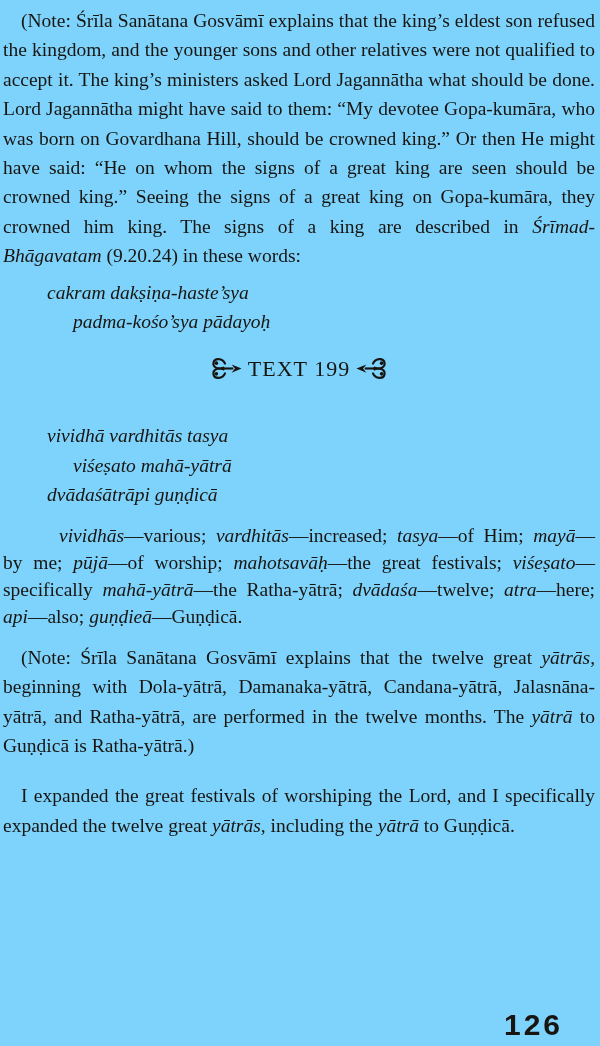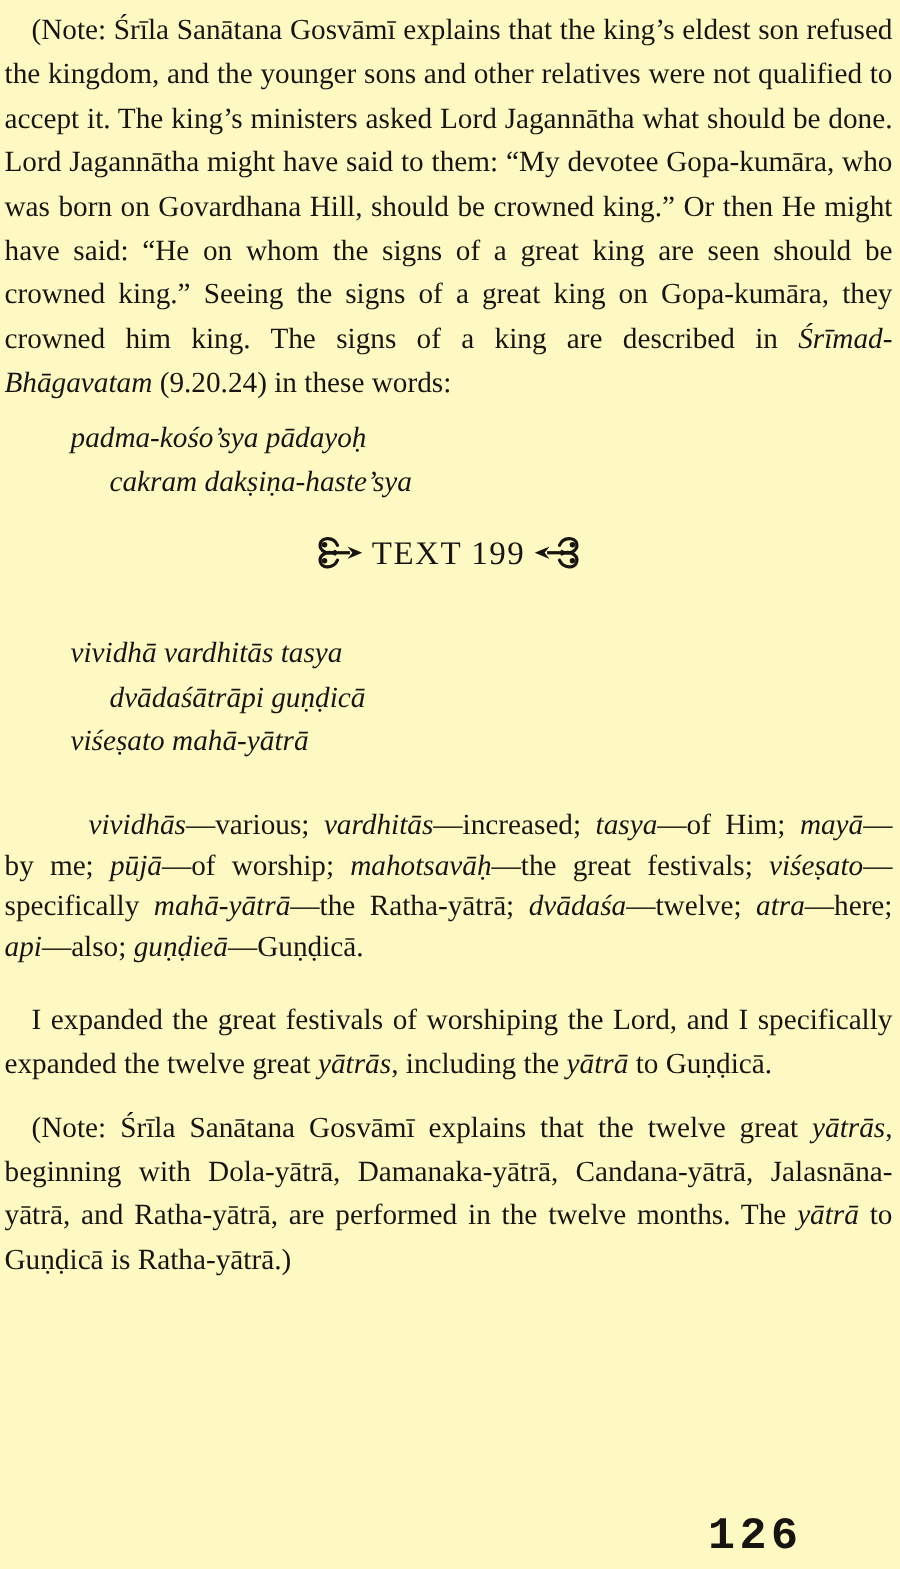--- a/index.html
+++ b/index.html
@@ -1,20 +1,20 @@
 <!DOCTYPE html>
 <html><head>
 <meta charset="utf-8">
 <style>
   html,body { margin:0; padding:0; background:#e8e8e6; }
   .page {
     position:relative;
     width:600px; height:1046px;
     margin:0 auto;
-    background:#fef9c3;
+    background:#7dd3fc;
     color:#181511;
     font-family:"Liberation Serif","DejaVu Serif",serif;
     font-size:19.5px;
     line-height:29.4px;
     padding:6px 5px 0 3px;
     box-sizing:border-box;
     overflow:hidden;
   }
   p { margin:0; text-align:justify; }
   i { font-style:italic; }
@@ -31,43 +31,43 @@
     gap:4px;
   }
   .heading-label {
     font-size:22px;
     letter-spacing:1px;
     line-height:27px;
   }
   .orn { display:block; }
   .orn-right { transform:scaleX(-1); }
   .verse2 { margin-top:39px; }
-  .synonyms { margin-top:27px; line-height:27px; text-indent:56px; }
+  .synonyms { margin-top:12px; line-height:27px; text-indent:56px; }
   .translation { margin-top:21px; }
   .note2 { margin-top:13px; }
   .page-number {
     position:absolute;
-    left:472px; top:1008px;
-    font-family:Liberation Mono, monospace;
+    left:504px; top:1008px;
+    font-family:Liberation Sans, sans-serif;
     font-weight:bold;
     font-size:30px;
     line-height:34px;
     letter-spacing:3px;
   }
 </style>
 </head>
 <body>
 
 <div class="page">
 
   <p class="indent"><span>(Note: Śrīla Sanātana Gosvāmī explains that the king’s eldest son refused the kingdom, and the younger sons and other relatives were not qualified to accept it. The king’s ministers asked Lord Jagannātha what should be done. Lord Jagannātha might have said to them: “My devotee Gopa-kumāra, who was born on Govardhana Hill, should be crowned king.” Or then He might have said: “He on whom the signs of a great king are seen should be crowned king.” Seeing the signs of a great king on Gopa-kumāra, they crowned him king. The signs of a king are described in </span><i>Śrīmad-Bhāgavatam</i><span> (9.20.24) in these words:</span></p>
 
   <div class="verse verse1">
+      <div class="verse-line">cakram dakṣiṇa-haste’sya</div>
       <div class="verse-line">padma-kośo’sya pādayoḥ</div>
-      <div class="verse-line">cakram dakṣiṇa-haste’sya</div>
     </div>
 
 
   <div class="heading-row">
     <svg class="orn" viewBox="0 0 40 28" width="33" height="27">
       <g stroke="currentColor" stroke-width="2.6" fill="none" stroke-linecap="round">
         <path d="M17 8 C14 1 4 1 3 7 c-1 6 7 9 12 6"></path>
         <path d="M17 20 C14 27 4 27 3 21 c-1 -6 7 -9 12 -6"></path>
       </g>
       <g fill="currentColor">
@@ -87,25 +87,25 @@
         <circle cx="6.5" cy="7.5" r="2.2"></circle>
         <circle cx="6.5" cy="20.5" r="2.2"></circle>
         <rect x="12" y="12.7" width="15" height="2.6"></rect>
         <path d="M25 9 L37 14 L25 19 L29 14 Z"></path>
       </g>
     </svg>
   </div>
 
   <div class="verse verse2">
       <div class="verse-line">vividhā vardhitās tasya</div>
+      <div class="verse-line">viśeṣato mahā-yātrā</div>
       <div class="verse-line">dvādaśātrāpi guṇḍicā</div>
-      <div class="verse-line">viśeṣato mahā-yātrā</div>
     </div>
 
   <p class="synonyms"><i>vividhās</i><span>—various; </span><i>vardhitās</i><span>—increased; </span><i>tasya</i><span>—of Him; </span><i>mayā</i><span>—by me; </span><i>pūjā</i><span>—of worship; </span><i>mahotsavāḥ</i><span>—the great festivals; </span><i>viśeṣato</i><span>—specifically </span><i>mahā-yātrā</i><span>—the Ratha-yātrā; </span><i>dvādaśa</i><span>—twelve; </span><i>atra</i><span>—here; </span><i>api</i><span>—also; </span><i>guṇḍieā</i><span>—Guṇḍicā.</span></p>
 
+  <p class="indent note2"><span>(Note: Śrīla Sanātana Gosvāmī explains that the twelve great </span><i>yātrās</i><span>, beginning with Dola-yātrā, Damanaka-yātrā, Candana-yātrā, Jalasnāna-yātrā, and Ratha-yātrā, are performed in the twelve months. The </span><i>yātrā</i><span> to Guṇḍicā is Ratha-yātrā.)</span></p>
+
   <p class="indent translation"><span>I expanded the great festivals of worshiping the Lord, and I specifically expanded the twelve great </span><i>yātrās</i><span>, including the </span><i>yātrā</i><span> to Guṇḍicā.</span></p>
-
-  <p class="indent note2"><span>(Note: Śrīla Sanātana Gosvāmī explains that the twelve great </span><i>yātrās</i><span>, beginning with Dola-yātrā, Damanaka-yātrā, Candana-yātrā, Jalasnāna-yātrā, and Ratha-yātrā, are performed in the twelve months. The </span><i>yātrā</i><span> to Guṇḍicā is Ratha-yātrā.)</span></p>
 
   <div class="page-number">126</div>
 
 </div>
 
 </body></html>

